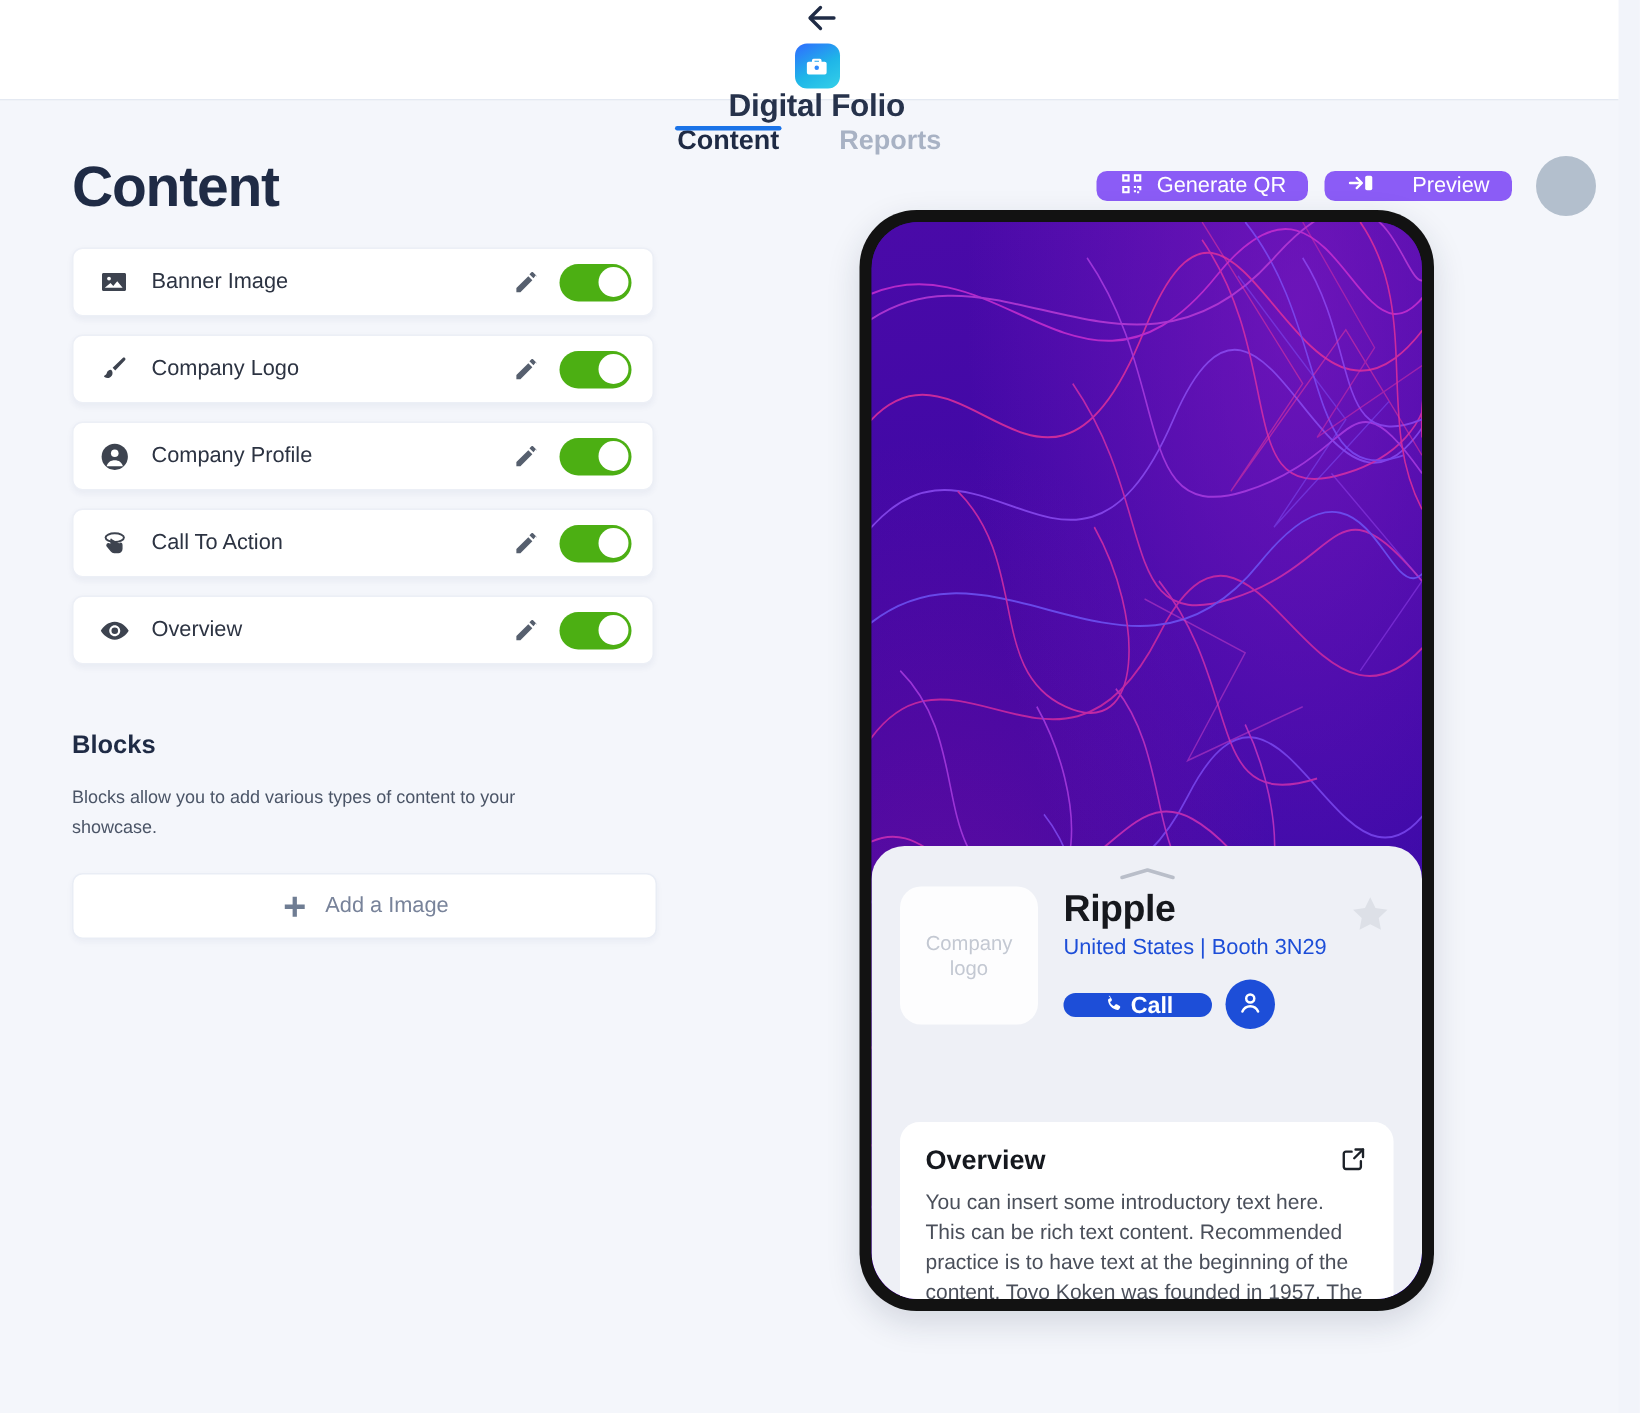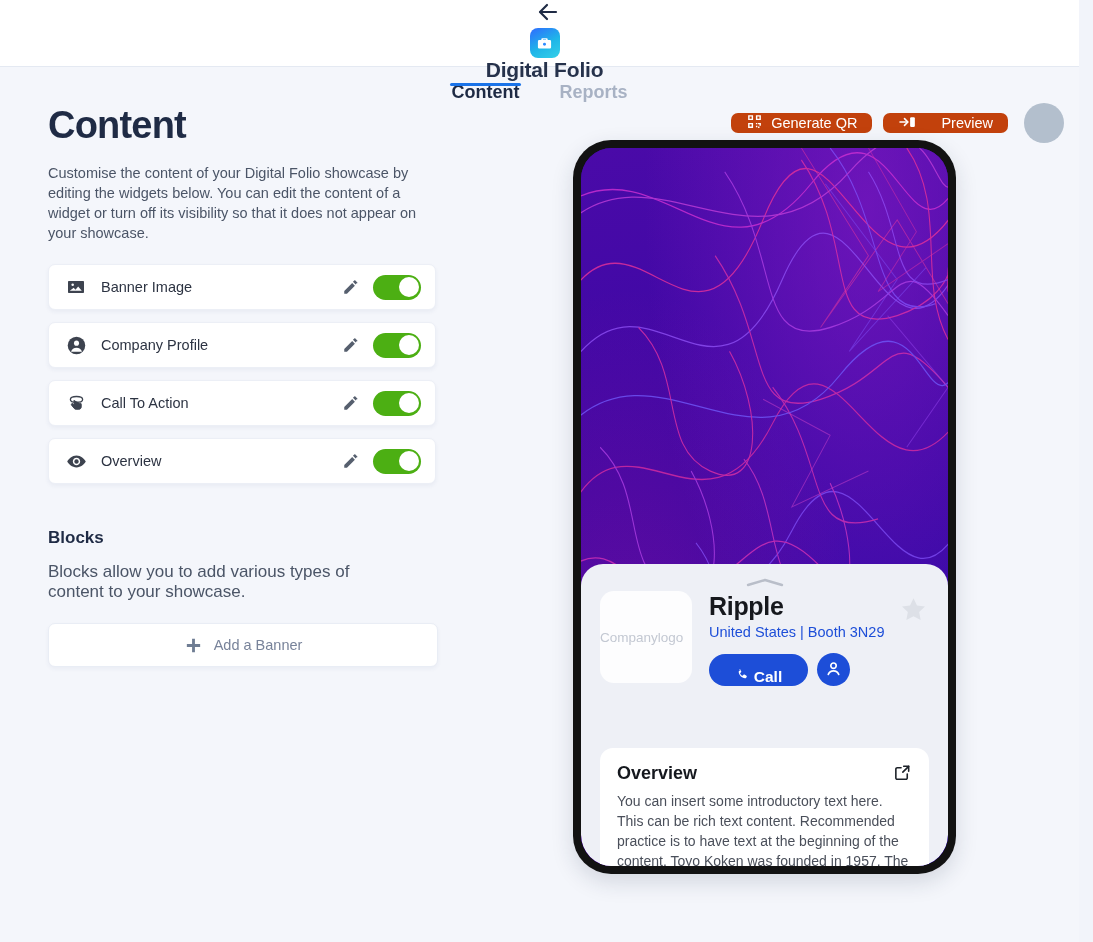--- a/index.html
+++ b/index.html
@@ -75,21 +75,21 @@
     background: #1a73e8;
     border-radius: 2px;
   }
   .topbar-right {
     margin-left: auto;
     display: flex; align-items: center;
     padding-right: 15px;
   }
   .btn {
     display: flex; align-items: center; gap: 8px;
-    background: #c2410c;
+    background: #8b5cf6;
     color: #fff;
     border: none;
     border-radius: 7px;
     height: 20px;
     padding: 0 15px;
     font-size: 14.5px;
     font-family: "Liberation Sans", sans-serif;
     cursor: pointer;
     white-space: nowrap;
   }
@@ -178,21 +178,21 @@
   
   .blocks { margin-top: 44px; width: 390px; }
   .blocks-title {
     font-size: 17px;
     font-weight: bold;
     color: #1f2b45;
   }
   .blocks-desc {
     margin-top: 14px;
     width: 350px;
-    font-size: 17px;
+    font-size: 12px;
     line-height: 20px;
     color: #4b5567;
   }
   .add-block {
     margin-top: 21px;
     height: 44px;
     background: #ffffff;
     border: 1px solid #e9edf5;
     border-radius: 7px;
     box-shadow: 0 2px 4px rgba(40,60,110,0.05);
@@ -246,21 +246,22 @@
 
   .profile-row {
     display: flex;
     margin-top: 7px;
     padding: 0 3px;
   }
   .logo-box {
     width: 92px; height: 92px;
     background: #fdfdfe;
     border-radius: 14px;
-    display: flex; align-items: center; justify-content: flex-start;
+    display: flex; align-items: center; justify-content: center;
+    flex-direction: column;
     flex: 0 0 auto;
   }
   .logo-box span {
     font-size: 13.5px;
     color: #c3c8d2;
     line-height: 17px;
     text-align: center;
   }
   .profile-info {
     margin-left: 17px;
@@ -283,26 +284,26 @@
     position: absolute;
     right: 1px; top: 4px;
     color: #dde0e7;
   }
   .action-row {
     display: flex; align-items: center;
     gap: 9px;
     margin-top: 13px;
   }
   .call-btn {
-    height: 32px;
+    height: 16px;
     min-width: 99px;
     border-radius: 17px;
     background: #1d4ed8;
     color: #fff;
-    display: flex; align-items: flex-end; justify-content: center;
+    display: flex; align-items: flex-start; justify-content: center;
     gap: 4px;
     font-size: 15.5px;
     font-weight: bold;
     border: none;
     cursor: pointer;
     font-family: "Liberation Sans", sans-serif;
   }
   .contact-btn {
     width: 33px; height: 33px;
     border-radius: 50%;
@@ -398,21 +399,20 @@
         <span>Preview</span>
       </button>
 
       <div class="avatar"></div>
     </div>
   </div>
 
   <div class="left-col">
 
     <div class="page-title">Content</div>
-    <div class="page-desc">Customise the content of your Digital Folio showcase by editing the widgets below. You can edit the content of a widget or turn off its visibility so that it does not appear on your showcase.</div>
 
     <div class="widget-list">
 
       <div class="widget-card">
         <span class="widget-icon">
           <svg width="20" height="20" viewBox="0 0 24 24" fill="currentColor">
             <path d="M3.6 4.8h16.8c.7 0 1.2.5 1.2 1.2v12c0 .7-.5 1.2-1.2 1.2H3.6c-.7 0-1.2-.5-1.2-1.2V6c0-.7.5-1.2 1.2-1.2zm1 11.8h14.3l-4.3-5.3-3.2 3.9-2.2-2.4-4.6 3.8z"></path>
             <circle cx="8" cy="9.2" r="1.5" fill="#ffffff"></circle>
           </svg>
         </span>
@@ -422,20 +422,39 @@
             <svg width="18" height="18" viewBox="0 0 24 24" fill="currentColor">
               <path d="M3 17.4V21h3.6L17.2 10.4l-3.6-3.6L3 17.4zM20.7 7.6c.4-.4.4-1 0-1.4l-2.9-2.9c-.4-.4-1-.4-1.4 0l-1.8 1.8 3.6 3.6 2.5-3.1z"></path>
             </svg>
           </span>
           <span class="toggle">
               <span class="knob"></span>
             </span>
         </span>
       </div>
 
+      <div class="widget-card">
+        <span class="widget-icon">
+          <svg width="20" height="20" viewBox="0 0 24 24" fill="currentColor">
+            <path d="M20.8 3.2c-.5-.5-1.3-.5-1.8 0l-8.1 7.8 2.1 2.1 7.8-8.1c.5-.5.5-1.3 0-1.8z"></path>
+            <path d="M9.3 12.6c-1.4.1-2.6 1-3 2.4-.3 1.1-.9 1.8-1.8 2.2-.5.2-.6.9-.1 1.2 1 .7 2.3 1 3.5.7 2-.5 3.2-2.4 2.9-4.3-.1-1.2-.9-2.1-1.5-2.2z"></path>
+          </svg>
+        </span>
+        <span class="widget-label">Company Logo</span>
+        <span class="widget-actions">
+          <span class="edit-icon">
+            <svg width="18" height="18" viewBox="0 0 24 24" fill="currentColor">
+              <path d="M3 17.4V21h3.6L17.2 10.4l-3.6-3.6L3 17.4zM20.7 7.6c.4-.4.4-1 0-1.4l-2.9-2.9c-.4-.4-1-.4-1.4 0l-1.8 1.8 3.6 3.6 2.5-3.1z"></path>
+            </svg>
+          </span>
+          <span class="toggle">
+              <span class="knob"></span>
+            </span>
+        </span>
+      </div>
 
       <div class="widget-card">
         <span class="widget-icon">
           <svg width="21" height="21" viewBox="0 0 24 24" fill="currentColor">
             <circle cx="12" cy="12" r="10"></circle>
             <circle cx="12" cy="9.3" r="2.9" fill="#ffffff"></circle>
             <path d="M5.8 19.2c.7-3 3.2-4.6 6.2-4.6s5.5 1.6 6.2 4.6" fill="#ffffff"></path>
           </svg>
         </span>
         <span class="widget-label">Company Profile</span>
@@ -494,21 +513,21 @@
 
     <div class="blocks">
       <div class="blocks-title">Blocks</div>
       <div class="blocks-desc">Blocks allow you to add various types of content to your showcase.</div>
       <div class="add-block">
         <span class="plus">
           <svg width="19" height="19" viewBox="0 0 24 24" fill="currentColor">
             <path d="M10.2 3.6h3.6v6.6h6.6v3.6h-6.6v6.6h-3.6v-6.6H3.6v-3.6h6.6z"></path>
           </svg>
         </span>
-        <span class="lbl">Add a Banner</span>
+        <span class="lbl">Add a Image</span>
       </div>
     </div>
   </div>
 
   <div class="phone">
     <div class="phone-screen">
 
       <div class="banner">
         <svg viewBox="0 0 383 600" preserveAspectRatio="none">
           <g fill="none" stroke-width="1.1" opacity="0.85">

